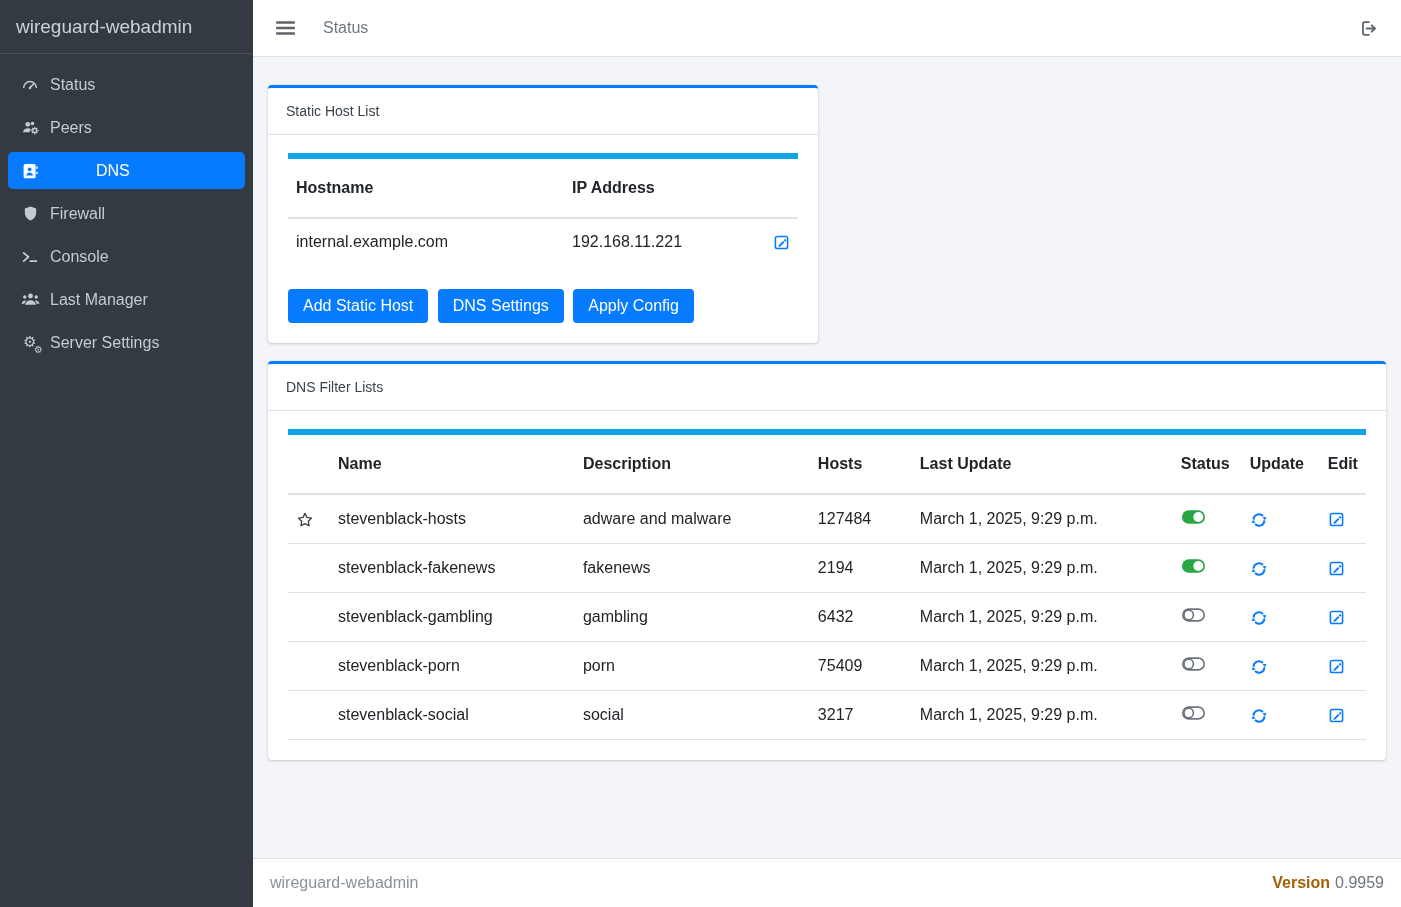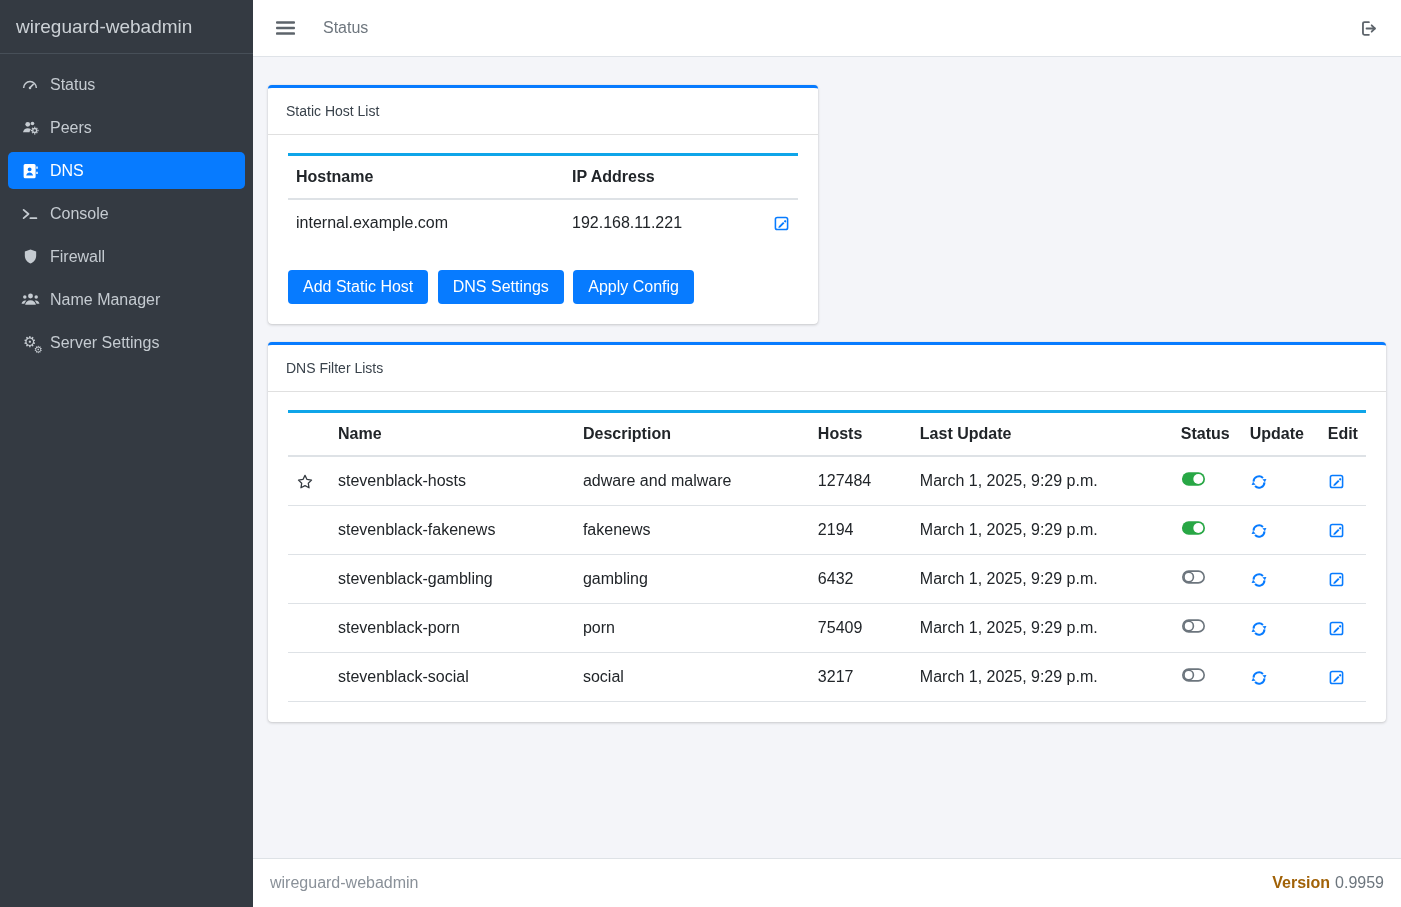--- a/index.html
+++ b/index.html
@@ -11,21 +11,21 @@
   
   .sidebar { width:253px; flex:none; background:#343a42; display:flex; flex-direction:column; }
   .brand { height:54px; display:flex; align-items:center; padding:0 16px; color:#ccd1d6; font-size:19px;
            border-bottom:1px solid #474f58; white-space:nowrap; cursor:pointer; }
   .nav { padding:12px 8px 0 8px; }
   .nav-item { display:flex; align-items:center; height:37px; padding:0 8px 0 12px; margin-bottom:6px;
               color:#c5cbd1; border-radius:5px; cursor:pointer; text-decoration:none; }
   .nav-item .icon { width:20px; height:20px; display:inline-flex; align-items:center; justify-content:center;
                     margin-right:10px; flex:none; }
   .nav-item .label { font-size:16px; }
-  .nav-item.active { background:#077bff; color:#ffffff; }
+  .nav-item.active { background:#077bff; color:#ffffff;gap:46px; }
   .icon svg { display:block; }
 
   .gear-glyphs { position:relative; font-family:"DejaVu Sans", sans-serif; }
   .gear-glyphs .g1 { font-size:15px; line-height:1; }
   .gear-glyphs .g2 { position:absolute; font-size:10px; line-height:1; right:-3px; bottom:-2px; }
 
   
   .main { flex:1; display:flex; flex-direction:column; min-width:0; }
 
   .topbar { height:57px; flex:none; background:#ffffff; border-bottom:1px solid #dfe3e8;
@@ -40,21 +40,21 @@
   .card { background:#ffffff; border-top:3px solid #077bff; border-radius:4px;
           box-shadow:0 0 1px rgba(0,0,0,.13), 0 1px 3px rgba(0,0,0,.18); }
   .card-header { padding:14px 18px; border-bottom:1px solid rgba(0,0,0,.12); }
   .card-title { font-size:14px; color:#39424b; font-weight:400; }
   .card-body { padding:18px 20px 20px 20px; }
 
   .card-static { width:550px; margin-bottom:18px; }
   .card-filters { width:100%; margin-bottom:24px; }
 
   table { width:100%; border-collapse:collapse; font-size:16px; color:#212529; }
-  th { text-align:left; font-weight:700; padding:12px 8px; border-top:3px solid #0ea5e9; border-bottom:2px solid #dee2e6; }
+  th { text-align:left; font-weight:700; padding:20px 8px; border-top:6px solid #0ea5e9; border-bottom:2px solid #dee2e6; }
   td { padding:14px 8px; border-top:1px solid #dee2e6; vertical-align:middle;margin-left:37px; }
   .filters-table tbody tr:last-child td { border-bottom:1px solid #dee2e6; }
   .ta-r { text-align:right; }
 
   .btn { display:inline-block; background:#077bff; color:#fff; border:none; border-radius:4px;
          font-family:inherit; font-size:16px; padding:8px 15px; margin-right:5px; cursor:pointer; }
   .btn-row { margin-top:24px; }
 
   .icon-btn { background:none; border:none; padding:0; cursor:pointer; color:#077bff; display:inline-flex; vertical-align:middle; }
   .star-cell { color:#343a40; display:inline-flex; vertical-align:middle; }
@@ -115,53 +115,53 @@
           <svg width="18" height="18" viewBox="0 0 24 24">
               <path fill="currentColor" fill-rule="evenodd" d="M5.5 2.5h12a2 2 0 0 1 2 2v15a2 2 0 0 1-2 2h-12a2 2 0 0 1-2-2v-15a2 2 0 0 1 2-2zm6 4.7a2.6 2.6 0 1 0 0 5.2 2.6 2.6 0 0 0 0-5.2zm-4.6 10.9c.6-2.6 2.4-4.1 4.6-4.1s4 1.5 4.6 4.1z"></path>
               <path fill="currentColor" d="M20.4 6h1.9v3h-1.9zM20.4 13h1.9v3h-1.9z"></path>
             </svg>
         </span>
         <span class="label">DNS</span>
       </a>
 
       <a class="nav-item">
         <span class="icon">
+          <svg width="17" height="17" viewBox="0 0 24 24">
+              <path fill="currentColor" d="M12 2l8 3v6c0 5.2-3.4 9.3-8 11-4.6-1.7-8-5.8-8-11V5z"></path>
+            </svg>
+        </span>
+        <span class="label">Firewall</span>
+      </a>
+
+      <a class="nav-item">
+        <span class="icon">
           <svg width="18" height="18" viewBox="0 0 24 24">
               <g fill="none" stroke="currentColor" stroke-width="2.4" stroke-linecap="round" stroke-linejoin="round">
                 <path d="M3.5 6.5L10 12l-6.5 5.5"></path>
                 <path d="M12.5 17.5h8"></path>
               </g>
             </svg>
         </span>
         <span class="label">Console</span>
-      </a>
-
-      <a class="nav-item">
-        <span class="icon">
-          <svg width="17" height="17" viewBox="0 0 24 24">
-              <path fill="currentColor" d="M12 2l8 3v6c0 5.2-3.4 9.3-8 11-4.6-1.7-8-5.8-8-11V5z"></path>
-            </svg>
-        </span>
-        <span class="label">Firewall</span>
       </a>
 
       <a class="nav-item">
         <span class="icon">
           <svg width="19" height="19" viewBox="0 0 24 24">
               <g fill="currentColor">
                 <circle cx="12" cy="7.6" r="3.1"></circle>
                 <path d="M5.2 18.5c.6-3.4 3.4-5.6 6.8-5.6s6.2 2.2 6.8 5.6z"></path>
                 <circle cx="4.8" cy="8.8" r="2.2"></circle>
                 <path d="M.7 17.5c.4-2.5 2.2-4.1 4.6-4.1.5 0 1 .1 1.5.2-1.3 1-2.2 2.3-2.6 3.9z"></path>
                 <circle cx="19.2" cy="8.8" r="2.2"></circle>
                 <path d="M23.3 17.5c-.4-2.5-2.2-4.1-4.6-4.1-.5 0-1 .1-1.5.2 1.3 1 2.2 2.3 2.6 3.9z"></path>
               </g>
             </svg>
         </span>
-        <span class="label">Name Manager</span>
+        <span class="label">Last Manager</span>
       </a>
 
       <a class="nav-item">
         <span class="icon gear-glyphs">
             <span class="g1">⚙</span>
             <span class="g2">⚙</span>
           </span>
         <span class="label">Server Settings</span>
       </a>
 

